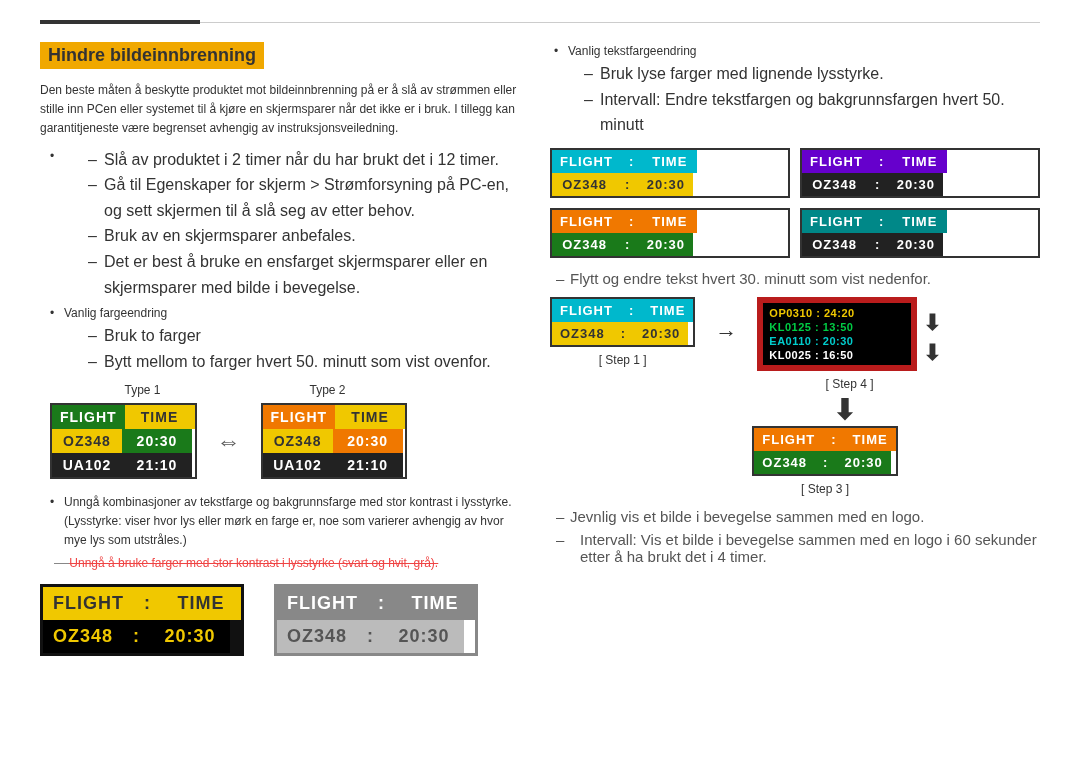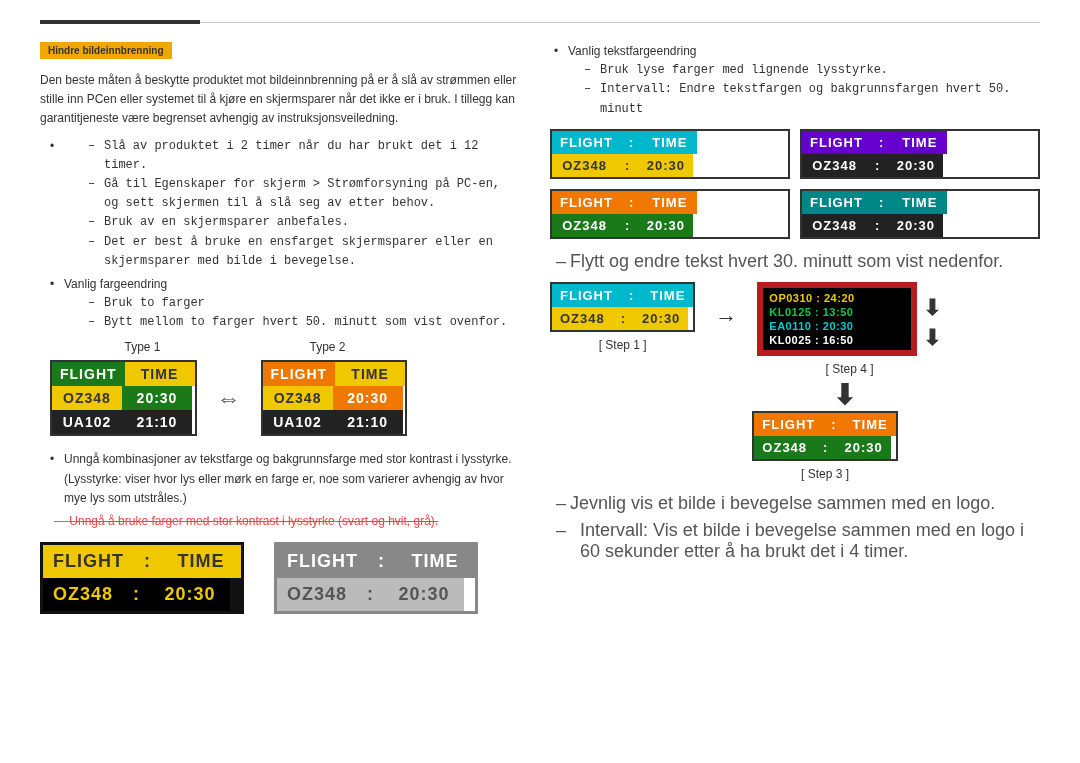--- a/index.html
+++ b/index.html
@@ -42,21 +42,21 @@
 
     .right-col {
       flex: 1;
     }
 
     
     .section-title {
       background: #f0a800;
       color: #333;
       font-weight: bold;
-      font-size: 10px;
+      font-size: 18px;
       padding: 3px 8px;
       display: inline-block;
       margin-bottom: 12px;
     }
 
     .body-text {
       font-size: 12px;
       line-height: 1.6;
       margin-bottom: 8px;
       color: #333;
@@ -78,25 +78,24 @@
       position: absolute;
       left: 0;
     }
 
     .dash-list {
       list-style: none;
       padding-left: 24px;
       margin-bottom: 4px;
     }
     .dash-list li {
-      font-size: 12px;
+      font-size: 16px;
       line-height: 1.6;
       position: relative;
       padding-left: 16px;
-      font-family: Liberation Mono, monospace;
     }
     .dash-list li::before {
       content: "–";
       position: absolute;
       left: 0;
     }
 
     
     .type-labels {
       display: flex;
@@ -247,21 +246,21 @@
     .sr-white { color: #fff; }
 
     .arrows-right-container {
       display: flex;
       flex-direction: column;
       gap: 4px;
       margin-top: 8px;
     }
 
     .dash-note {
-      font-size: 18px;
+      font-size: 15px;
       color: #555;
       padding-left: 20px;
       position: relative;
       margin-bottom: 6px;
     }
     .dash-note::before {
       content: "–";
       position: absolute;
       left: 6px;
     }

